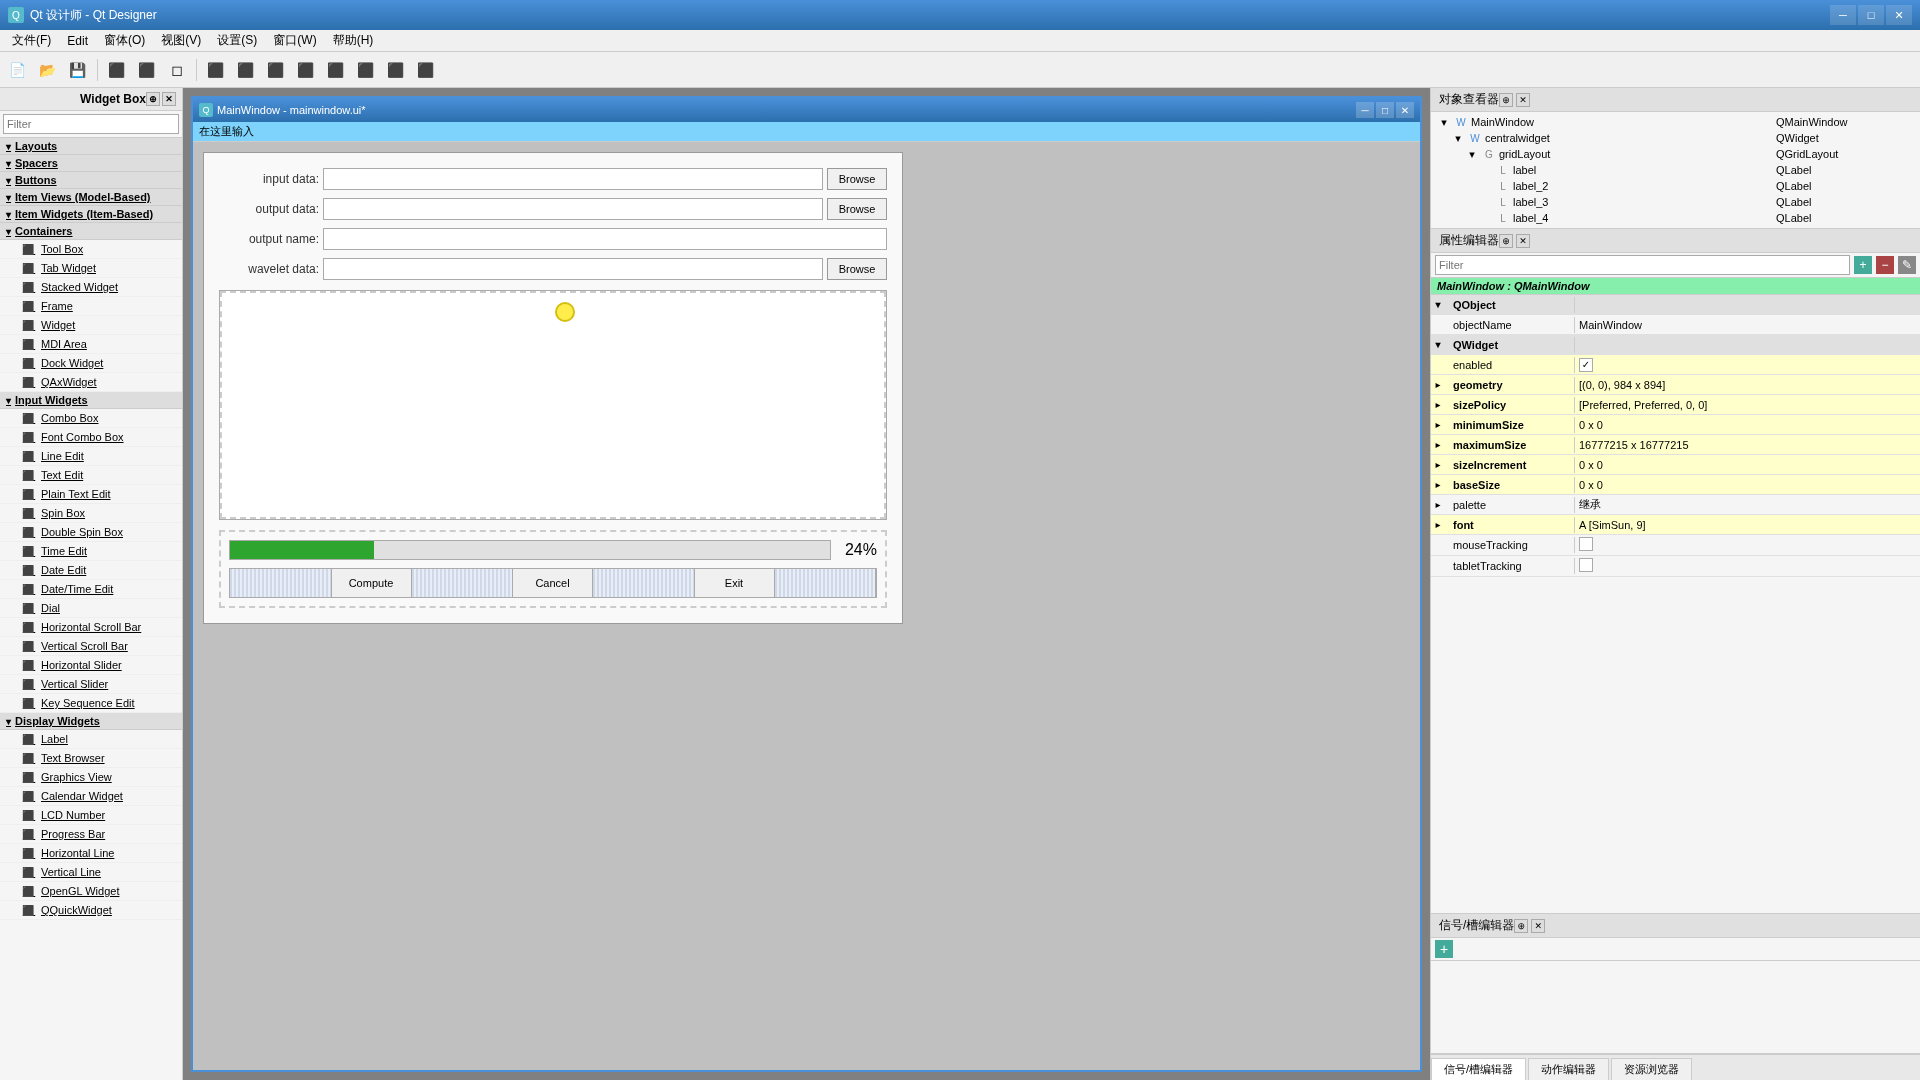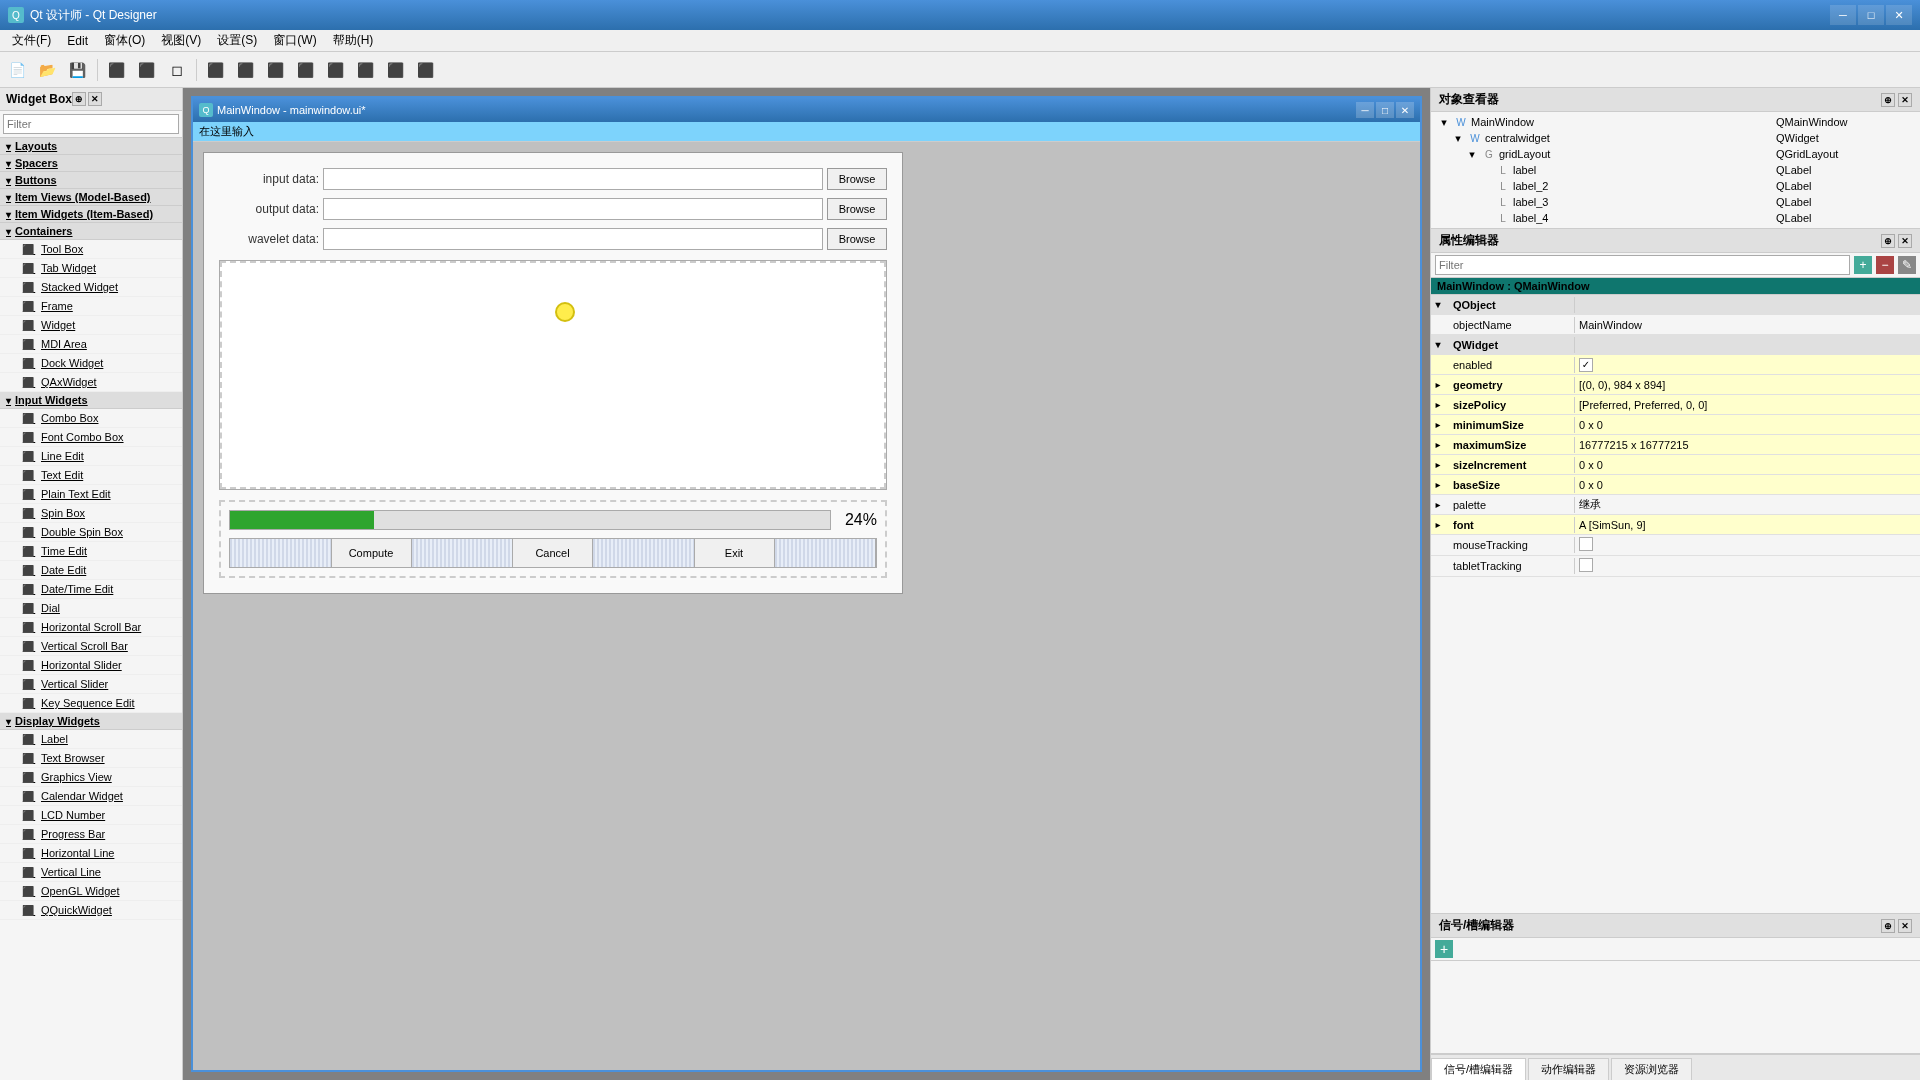--- a/index.html
+++ b/index.html
@@ -90,21 +90,21 @@
       flex-shrink: 0;
     }
     .panel-title-bar {
       background: #e8e8e8;
       border-bottom: 1px solid #ccc;
       padding: 4px 6px;
       font-weight: bold;
       font-size: 12px;
       display: flex;
       align-items: center;
-      justify-content: flex-start;
+      justify-content: flex-end;
     }
     .panel-controls { display: flex; gap: 2px; }
     .panel-ctrl-btn {
       width: 14px; height: 14px;
       background: #ddd;
       border: 1px solid #aaa;
       font-size: 9px;
       cursor: pointer;
       display: flex; align-items: center; justify-content: center;
     }
@@ -325,25 +325,25 @@
 
     
     .obj-inspector {
       flex: 0 0 auto;
       border-bottom: 1px solid #ccc;
     }
     .section-title {
       background: #e0e0e0;
       padding: 3px 8px;
       font-size: 12px;
-      font-weight: bold;
-      border-bottom: 1px solid #ccc;
-      display: flex;
-      align-items: center;
-      justify-content: space-between;
+      font-weight: normal;
+      border-bottom: 1px solid #ccc;
+      display: flex;
+      align-items: center;
+      justify-content: flex-start;
     }
     .object-tree {
       padding: 2px 0;
     }
     .tree-row {
       display: flex;
       align-items: center;
       padding: 1px 4px;
       font-size: 11px;
       gap: 2px;
@@ -377,25 +377,26 @@
       font-size: 11px;
     }
     .prop-filter-btn {
       width: 18px; height: 18px;
       background: #4a9; border: none; color: white; font-size: 12px;
       cursor: pointer; display: flex; align-items: center; justify-content: center;
     }
     .prop-filter-btn.minus { background: #a44; }
     .prop-filter-btn.edit { background: #888; }
     .prop-subtitle {
-      background: #0f766e;
+      background: #86efac;
       padding: 2px 6px;
       font-size: 11px;
       font-weight: bold;
       border-bottom: 1px solid #ccc;
+      font-style: italic;
     }
     .prop-table {
       flex: 1;
       overflow-y: auto;
     }
     .prop-row {
       display: flex;
       align-items: center;
       border-bottom: 1px solid #e0e0e0;
       min-height: 20px;
@@ -734,20 +735,24 @@
             <input class="form-input" type="text" value="" style="">
             <button class="form-browse-btn">Browse</button>
           </div>
 
           <div class="form-row">
             <span class="form-label">output data:</span>
             <input class="form-input" type="text" value="" style="">
             <button class="form-browse-btn">Browse</button>
           </div>
 
+          <div class="form-row">
+            <span class="form-label">output name:</span>
+            <input class="form-input" type="text" value="" style="">
+          </div>
 
           <div class="form-row">
             <span class="form-label">wavelet data:</span>
             <input class="form-input" type="text" value="" style="">
             <button class="form-browse-btn">Browse</button>
           </div>
 
           <div class="output-area">
             <div class="dotted-section"></div>
           </div>

